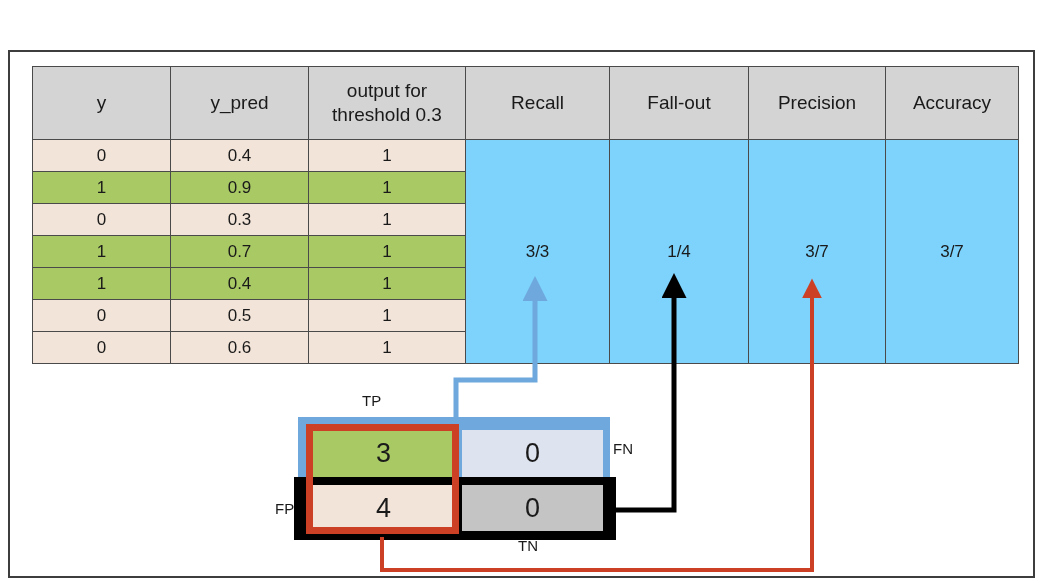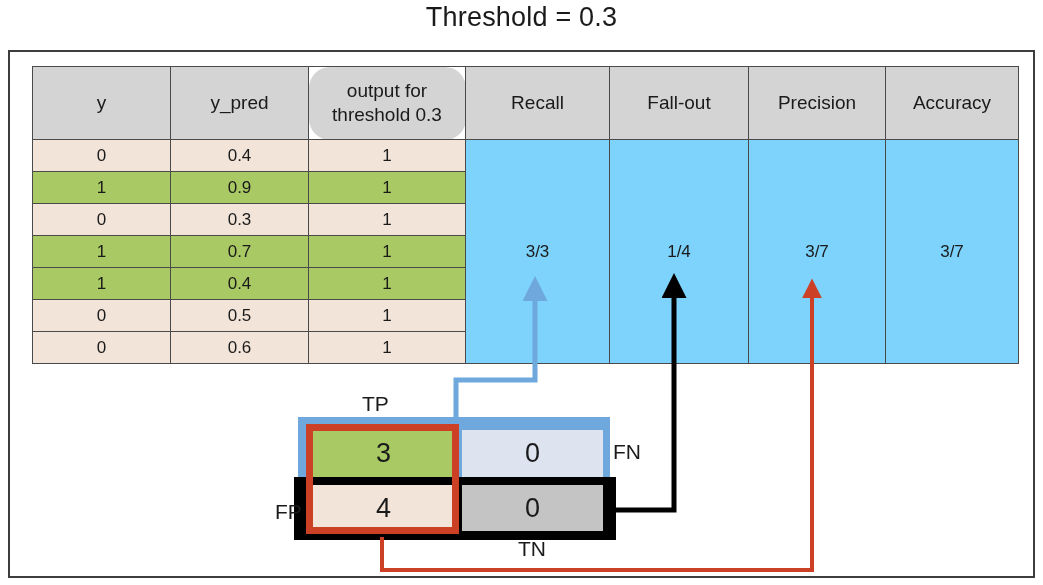--- a/index.html
+++ b/index.html
@@ -73,21 +73,21 @@
   .metric-cell {
     background: #7dd3fc;
     font-size: 30px;
     font-weight: bold;
     vertical-align: middle;
   }
 
   
   .col-y        { width: 137px; }
   .col-ypred    { width: 137px; margin-left: 35px; }
-  .col-out      { width: 156px; border-radius: 21px; }
+  .col-out      { width: 156px; }
   .col-recall   { width: 143px; }
   .col-fallout  { width: 138px; }
   .col-prec     { width: 136px; margin-left: 16px; }
   .col-acc      { width: 132px; margin-top: 35px; }
 
   
   #cm-blue {
     position: absolute;
     left: 298px;
     top: 417px;
@@ -139,21 +139,21 @@
     width: 141px; height: 46px;
     background: #f2e4d8;
   }
   #cell-tn {
     left: 462px; top: 485px;
     width: 141px; height: 46px;
     background: #c4c4c4;
   }
   .cm-label {
     position: absolute;
-    font-size: 21px;
+    font-size: 15px;
     color: #1a1a1a;
     z-index: 6;
   }
   #lbl-tp { left: 362px; top: 392px; }
   #lbl-fn { left: 613px; top: 440px; }
   #lbl-fp { left: 275px; top: 500px; }
   #lbl-tn { left: 518px; top: 537px; }
 
   
   #arrows {
@@ -163,21 +163,20 @@
     height: 585px;
     pointer-events: none;
     z-index: 5;
   }
 </style>
 </head>
 <body>
 
 <div id="stage">
 
-  <div id="title">Threshold = 0.3</div>
 
   <div id="frame"></div>
 
   <table id="table">
     <thead>
       <tr>
         <th class="col-y">y</th>
         <th class="col-ypred">y_pred</th>
         <th class="col-out">
           <span>output for</span><br>

